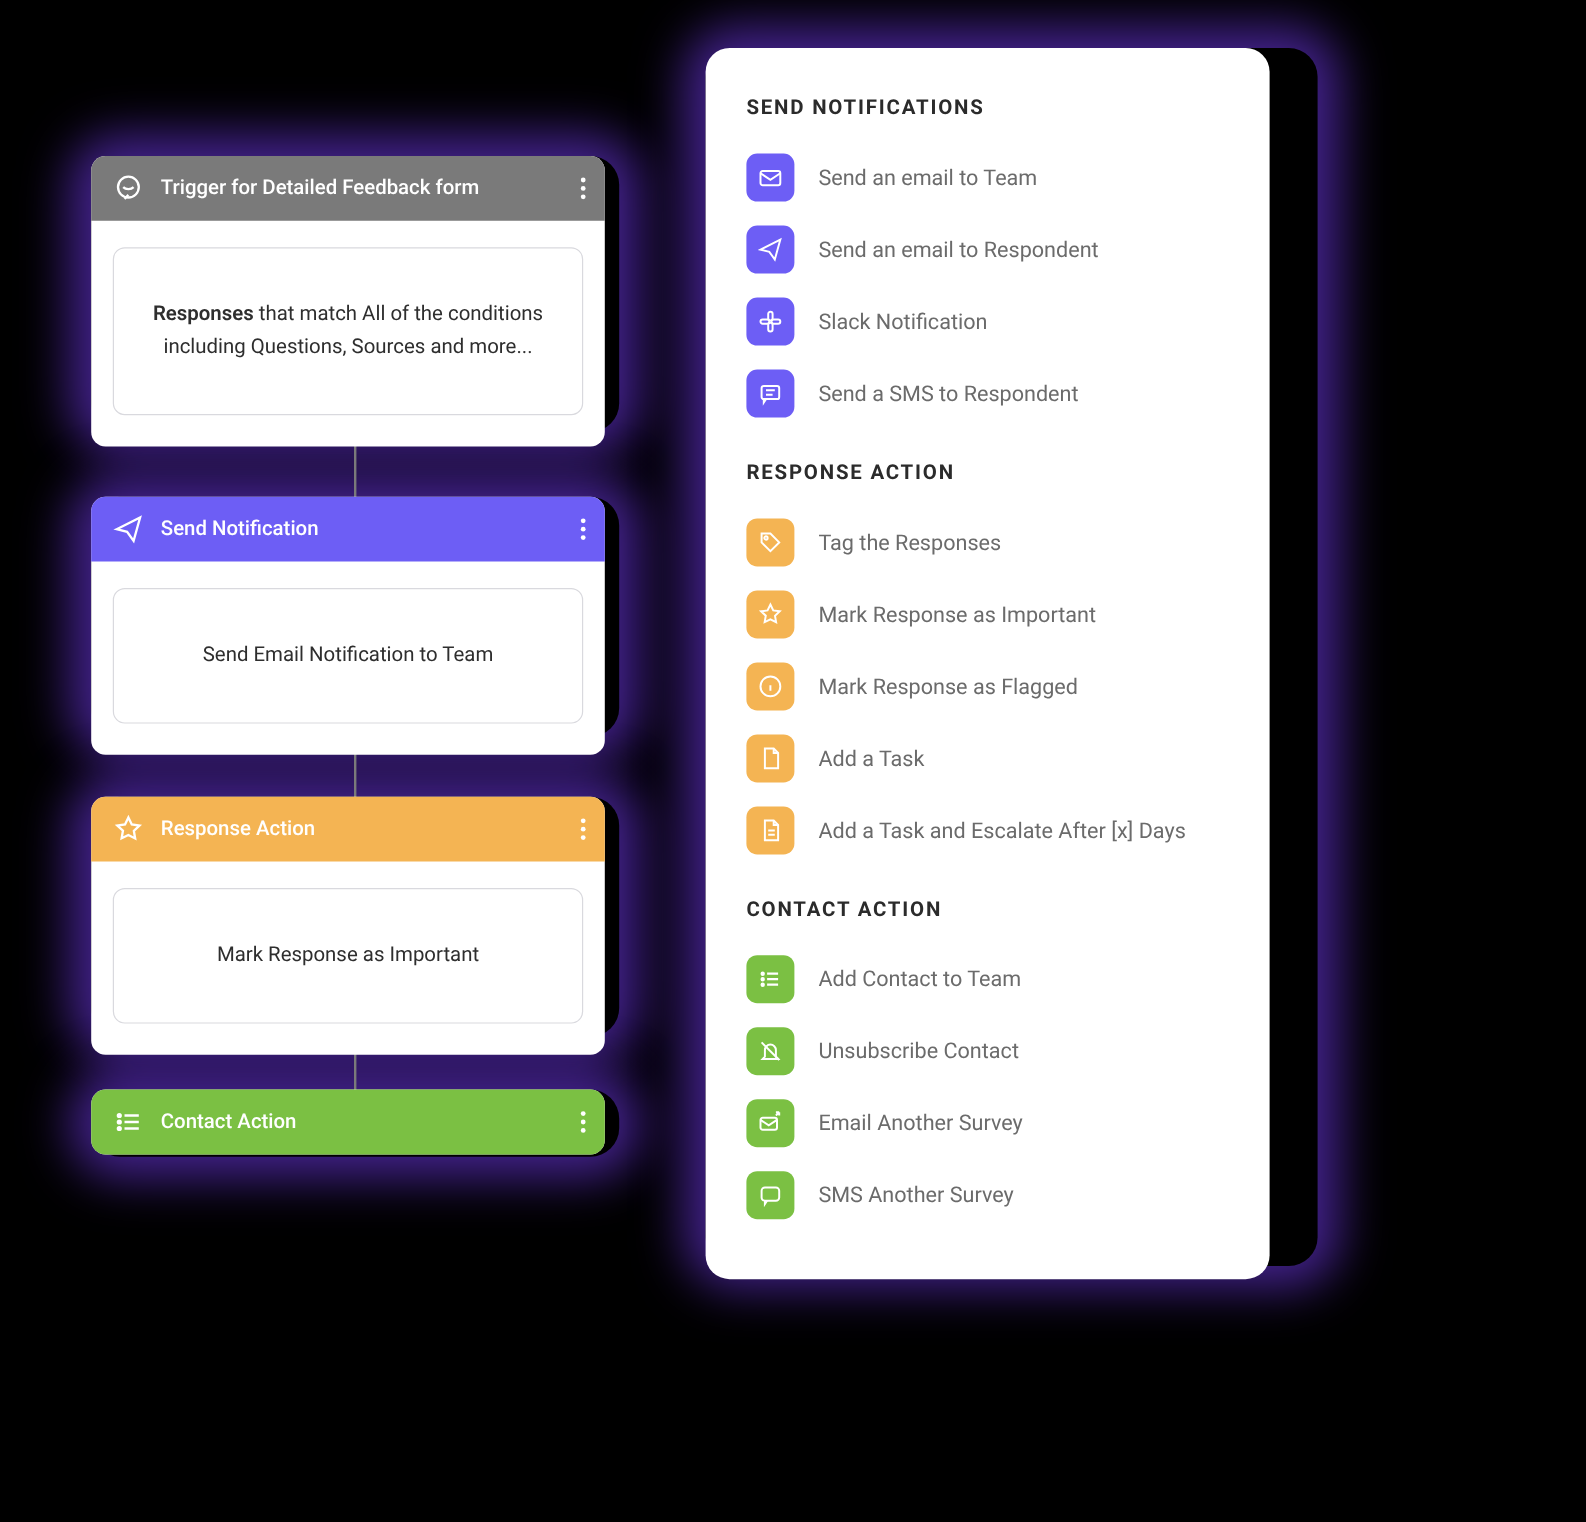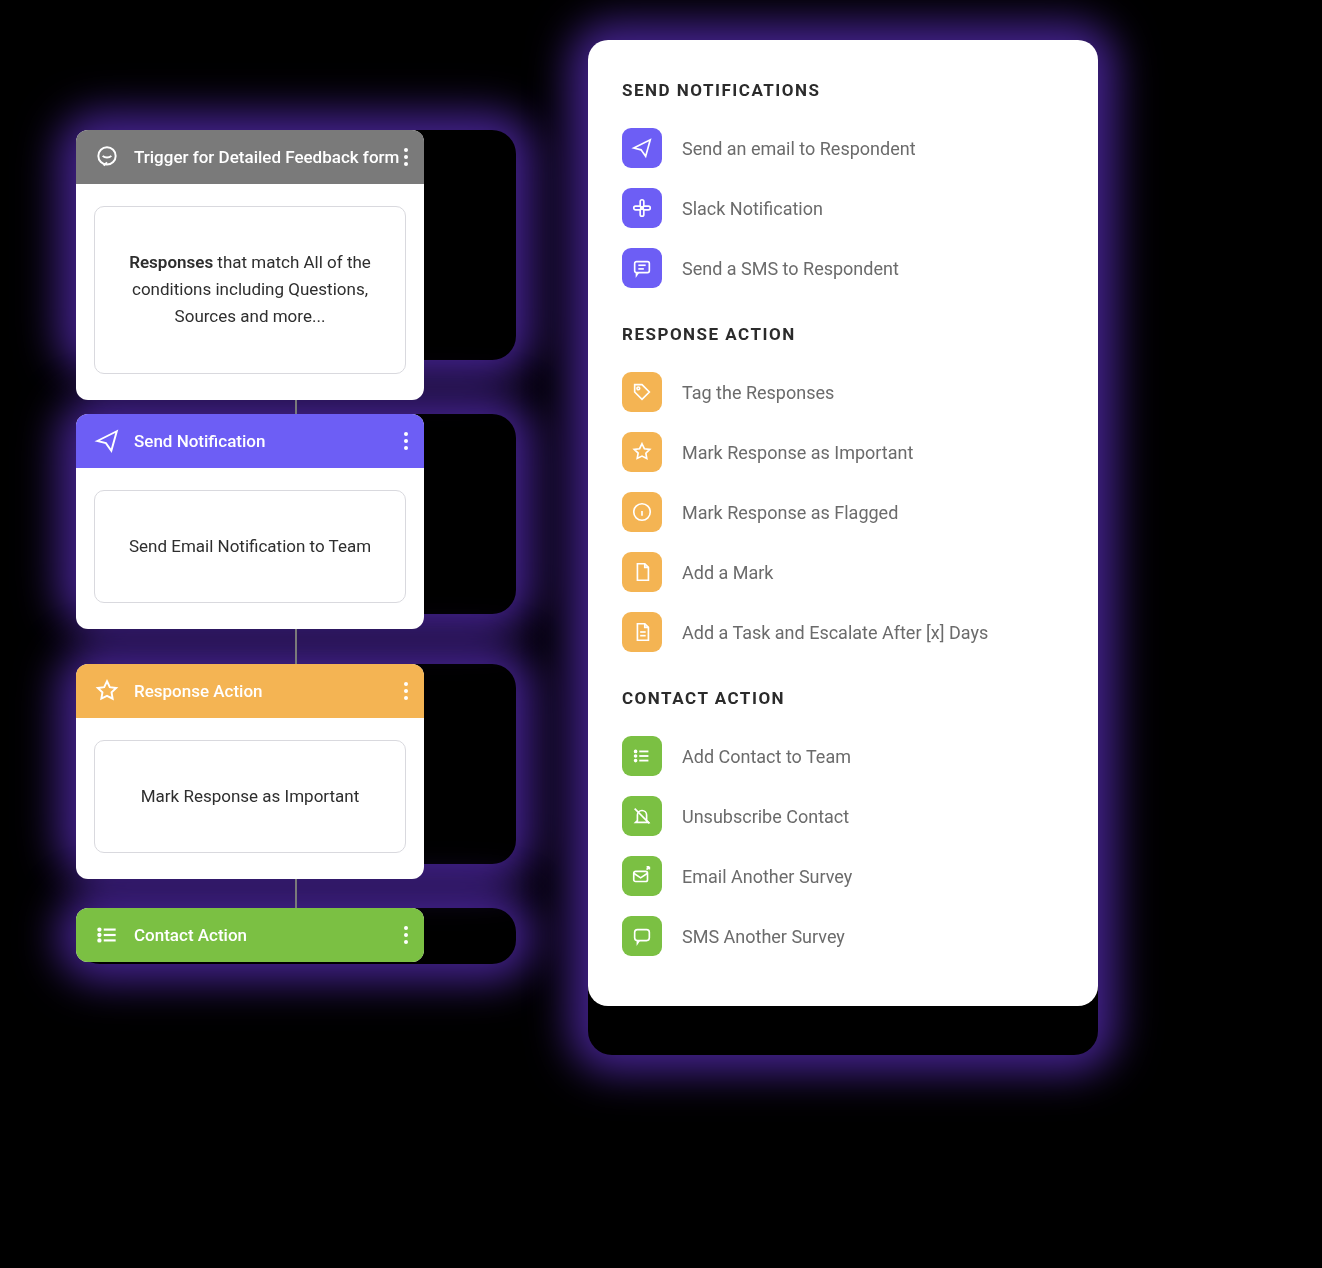--- a/index.html
+++ b/index.html
@@ -16,21 +16,21 @@
     position: absolute;
     border-radius: 24px;
     background: transparent;
     box-shadow: 0 0 40px 18px rgba(122, 62, 255, 0.55);
     pointer-events: none;
   }
 
   
   .flow-card {
     position: absolute;
-    width: 348px;
+    width: 428px;
     background: #fff;
     border-radius: 12px;
     overflow: visible;
     z-index: 2;
   }
   .flow-header {
     display: flex;
     align-items: center;
     padding: 14px 18px;
     color: #fff;
@@ -77,21 +77,21 @@
     position: absolute;
     width: 2px;
     background: #7a7a7a;
     left: 295px; 
     z-index: 1;
   }
 
   
   .panel {
     position: absolute;
-    width: 510px;
+    width: 470px;
     background: #fff;
     border-radius: 20px;
     padding: 34px 34px 40px;
     z-index: 2;
   }
   .panel-section-title {
     font-size: 17px;
     font-weight: 700;
     letter-spacing: 1.5px;
     color: #2b2b2b;
@@ -224,20 +224,29 @@
         <span></span>
         <span></span>
       </div>
   </div>
 </div>
 
 <div class="panel" style="left:588px; top:40px;">
 
   <div class="panel-section-title">SEND NOTIFICATIONS</div>
 
+  <div class="panel-item">
+    <div class="icon-box purple">
+      <svg viewBox="0 0 24 24" fill="none" stroke-width="1.8">
+          <rect x="3" y="6" width="18" height="13" rx="2"></rect>
+          <path d="M3 8l9 6 9-6"></path>
+        </svg>
+    </div>
+    <span class="label">Send an email to Team</span>
+  </div>
 
   <div class="panel-item">
     <div class="icon-box purple">
       <svg viewBox="0 0 24 24" fill="none" stroke-width="1.8">
           <path d="M3 12l18-9-5 18-5-7-8-2z"></path>
         </svg>
     </div>
     <span class="label">Send an email to Respondent</span>
   </div>
 
@@ -298,21 +307,21 @@
     <span class="label">Mark Response as Flagged</span>
   </div>
 
   <div class="panel-item">
     <div class="icon-box orange">
       <svg viewBox="0 0 24 24" fill="none" stroke-width="1.8">
           <path d="M7 3h8l4 4v14H7V3z"></path>
           <path d="M15 3v4h4"></path>
         </svg>
     </div>
-    <span class="label">Add a Mark</span>
+    <span class="label">Add a Task</span>
   </div>
 
   <div class="panel-item">
     <div class="icon-box orange">
       <svg viewBox="0 0 24 24" fill="none" stroke-width="1.8">
           <path d="M7 3h8l4 4v14H7V3z"></path>
           <path d="M15 3v4h4"></path>
           <line x1="10" y1="12" x2="16" y2="12"></line>
           <line x1="10" y1="16" x2="16" y2="16"></line>
         </svg>

